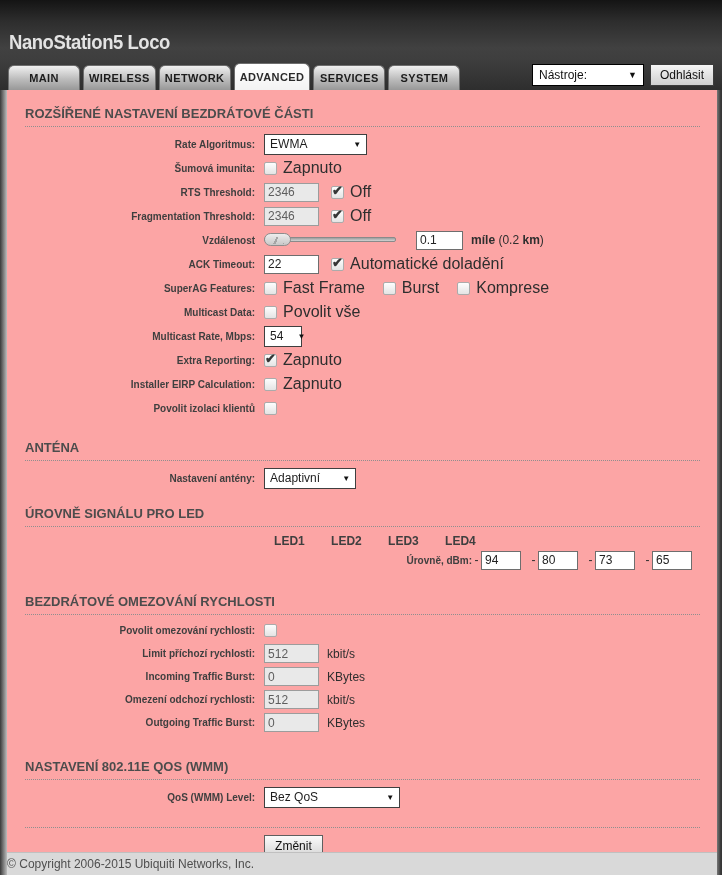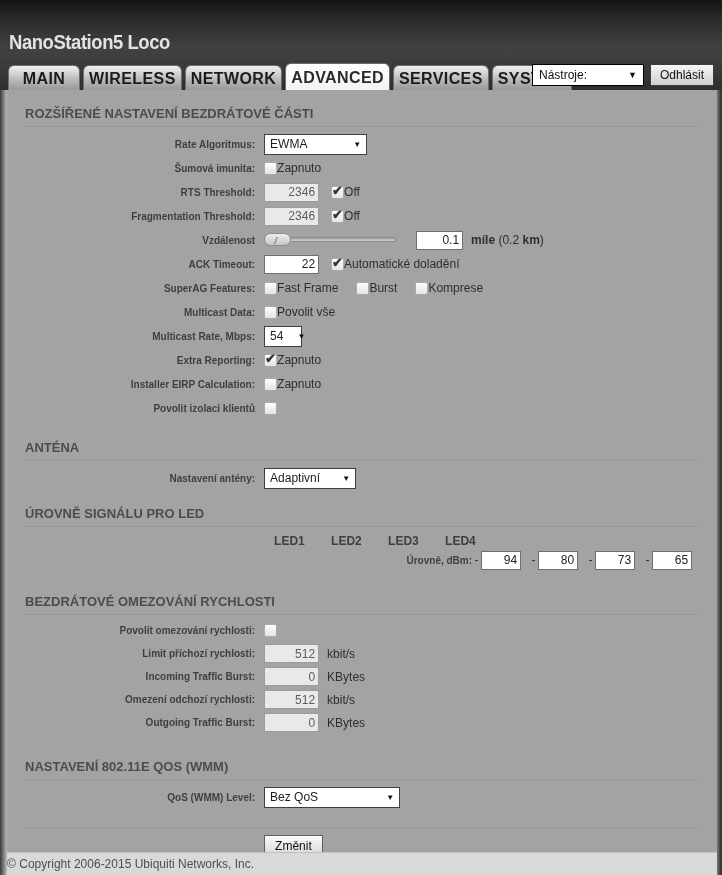--- a/index.html
+++ b/index.html
@@ -14,56 +14,56 @@
                   letter-spacing:-0.5px; transform:scaleX(0.88); transform-origin:0 50%; white-space:nowrap; }
   .logo { position:absolute; right:14px; top:8px; height:48px; }
   .logo-air { font-size:33px; font-weight:bold; font-style:italic; color:#3288be; letter-spacing:-1px; vertical-align:baseline; }
   .logo-os { font-size:35px; font-weight:bold; color:#f5f5f5; letter-spacing:-1px; }
   .logo-tm { font-size:8px; color:#cfcfcf; vertical-align:28px; margin-left:1px; }
   .wifi-arcs { position:absolute; right:44px; top:-4px; }
 
   
   .tabbar { height:30px; background:linear-gradient(#3e3e3e,#2e2e2e); position:relative; display:flex; align-items:flex-end; padding-left:8px; }
   .tab { min-width:72px; padding:0 5px; text-align:center; height:25px; line-height:25px; margin-right:3px;
-         font-size:16px; font-weight:bold; color:#1c1c1c; letter-spacing:0.4px; cursor:pointer;
+         font-size:11px; font-weight:bold; color:#1c1c1c; letter-spacing:0.4px; cursor:pointer;
          background:linear-gradient(#f0f0f0,#bcbcbc 55%,#989898); border:1px solid #6d6d6d; border-bottom:none;
          border-radius:6px 6px 0 0; }
   .tab.active { background:linear-gradient(#ffffff,#f3f3f3); height:27px; line-height:27px; color:#2a2a2a;margin-top:33px; }
   .tools { position:absolute; right:8px; bottom:4px; display:flex; align-items:center; gap:6px; }
   .tools-select { width:112px; height:22px; border:1px solid #000; background:#fff; display:flex; align-items:center;
                   font-size:12px; color:#111; padding:0 6px; cursor:pointer; }
   .logout-btn { height:22px; padding:0 9px; font-family:"Liberation Sans",sans-serif; font-size:12px; color:#111;
                 background:linear-gradient(#f6f6f6,#cfcfcf); border:1px solid #3c3c3c; cursor:pointer; }
 
   
   .main-area { display:flex; height:785px; }
   .edge-l { width:10px; background:linear-gradient(90deg,#393939 0%,#757575 45%,#bdbdbd 100%); }
   .edge-r { width:7px; background:linear-gradient(90deg,#777 0%,#3c3c3c 70%,#333 100%); }
   .mid { flex:1; display:flex; flex-direction:column; }
-  .content { flex:1; background:#a3a3a3; padding:0 17px 0 18px; overflow:hidden; }
+  .content { flex:1; background:#fca5a5; padding:0 17px 0 18px; overflow:hidden; }
   .footer { height:23px; background:#d9d9d9; border-top:1px solid #c0c0c0; 
             line-height:22px; font-size:12px; color:#4f4f4f; }
 
   
   .sec { font-size:13px; font-weight:bold; color:#4c4c4c; padding-bottom:5px; border-bottom:1px dotted #8f8f8f; }
   .sec.first { margin-top:16px; }
   .row { display:flex; align-items:center; height:24px; }
   .row23 { height:23px; }
   .lbl { width:230px; text-align:right; margin-right:9px; font-size:10px; font-weight:bold; color:#3f3f3f; white-space:nowrap; }
   .ctl { display:flex; align-items:center; }
-  .opt { font-size:12px; color:#2e2e2e; white-space:nowrap; }
+  .opt { font-size:16px; color:#2e2e2e; margin-left:6px; white-space:nowrap; }
   .unit { font-size:12px; color:#2e2e2e; margin-left:8px; white-space:nowrap; }
 
   
   .select { height:21px; border:1px solid #3f3f3f; background:#fff; display:flex; align-items:center;
             font-size:12px; color:#1d1d1d; padding:0 5px; cursor:pointer;gap:8px; }
   .select .arrow { margin-left:auto; font-size:8px; color:#111; padding-left:6px; }
   .w103{width:103px} .w38{width:38px} .w92{width:92px} .w136{width:136px}
   input.txt { height:19px; border:1px solid #6e6e6e; background:#fff; color:#222; font-family:"Liberation Sans",sans-serif;
-              font-size:12px; padding:0 3px;text-align:right; }
+              font-size:12px; padding:0 3px; }
   input.txt.dis { background:#e9e9e9; border-color:#9c9c9c; color:#5e5e5e; }
   .w55{width:55px} .w47{width:47px} .w40{width:40px}
 
   .cb { width:13px; height:13px; border:1px solid #ababab; border-radius:2px;
         background:linear-gradient(#fdfdfd,#e4e4e4); position:relative; display:inline-block; cursor:pointer; flex:none; }
   .cb .tick { display:none; position:absolute; top:-4px; left:0; font-size:13px; font-weight:bold; color:#363636; }
   .cb.checked .tick { display:block; }
 
   .slider { position:relative; width:132px; height:14px; }
   .slider-track { position:absolute; top:4px; left:0; width:132px; height:5px; border:1px solid #8a8a8a;

